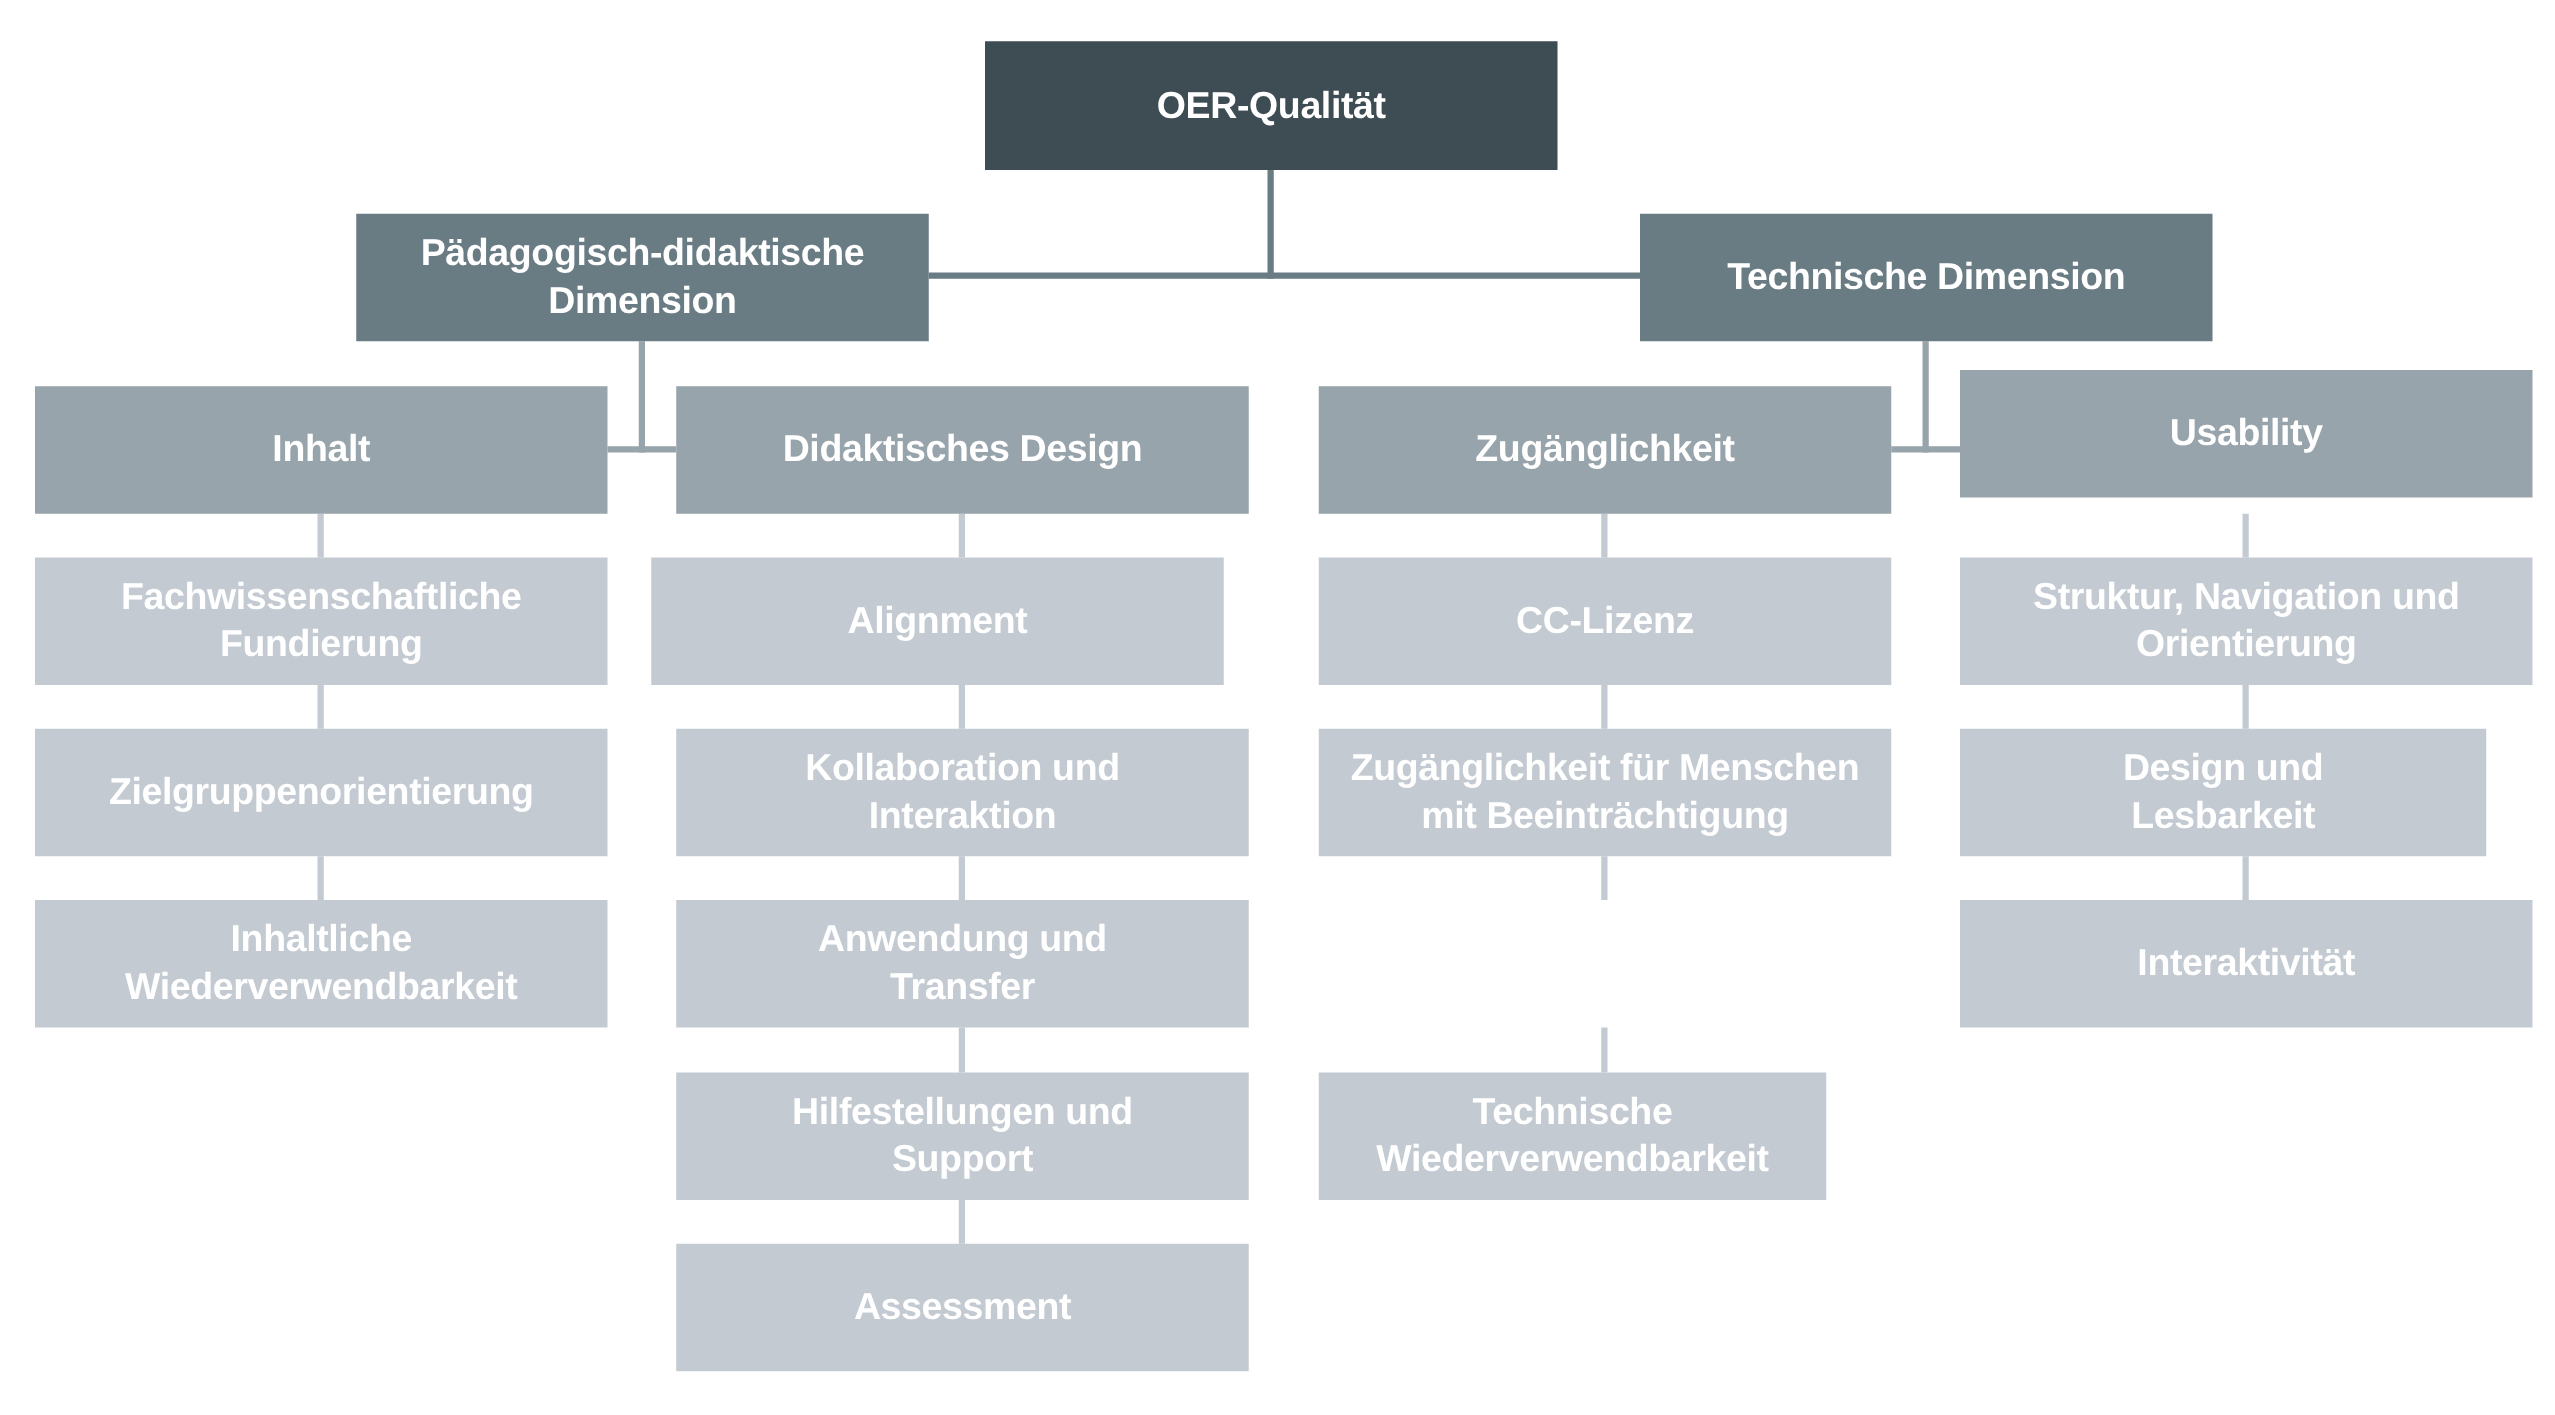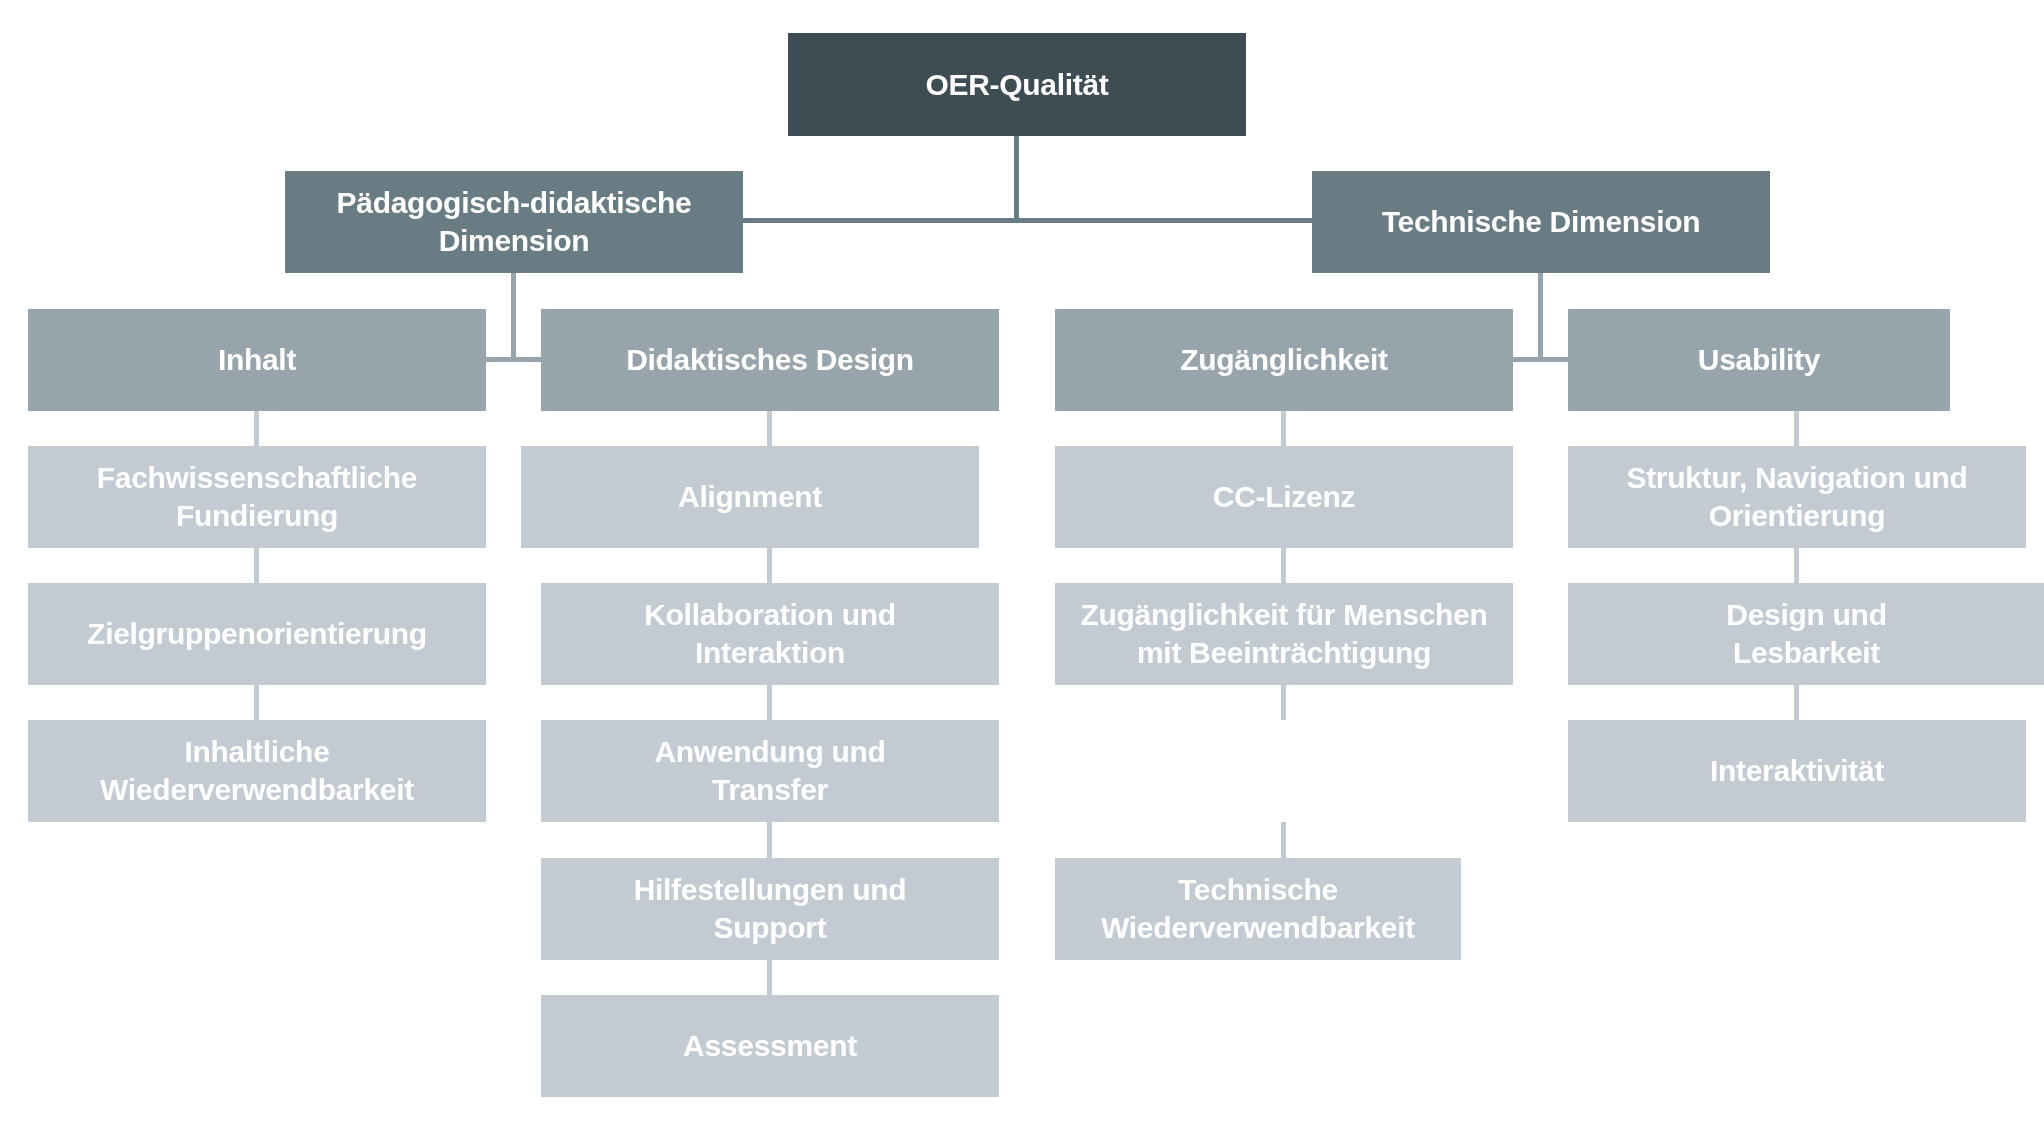--- a/index.html
+++ b/index.html
@@ -90,21 +90,21 @@
 
   <div class="box lvl-cat" style="left:28px;top:309px;width:458px;height:102px;align-items:center;">
     <span>Inhalt</span>
   </div>
   <div class="box lvl-cat" style="left:541px;top:309px;width:458px;height:102px;">
     <span>Didaktisches Design</span>
   </div>
   <div class="box lvl-cat" style="left:1055px;top:309px;width:458px;height:102px;">
     <span>Zugänglichkeit</span>
   </div>
-  <div class="box lvl-cat" style="left:1568px;top:309px;width:382px;height:102px;align-items:center;">
+  <div class="box lvl-cat" style="left:1568px;top:296px;width:458px;height:102px;align-items:center;">
     <span>Usability</span>
   </div>
 
   <div class="box lvl-item" style="left:28px;top:446px;width:458px;height:102px;">
     <span>Fachwissenschaftliche
 Fundierung</span>
   </div>
   <div class="box lvl-item" style="left:28px;top:583px;width:458px;height:102px;">
     <span>Zielgruppenorientierung</span>
   </div>
@@ -141,21 +141,21 @@
   </div>
   <div class="box lvl-item" style="left:1055px;top:858px;width:406px;height:102px;">
     <span>Technische
 Wiederverwendbarkeit</span>
   </div>
 
   <div class="box lvl-item" style="left:1568px;top:446px;width:458px;height:102px;">
     <span>Struktur, Navigation und
 Orientierung</span>
   </div>
-  <div class="box lvl-item" style="left:1568px;top:583px;width:477px;height:102px;">
+  <div class="box lvl-item" style="left:1568px;top:583px;width:421px;height:102px;">
     <span>Design und
 Lesbarkeit</span>
   </div>
   <div class="box lvl-item" style="left:1568px;top:720px;width:458px;height:102px;">
     <span>Interaktivität</span>
   </div>
 
 </div>
 
 </body></html>

